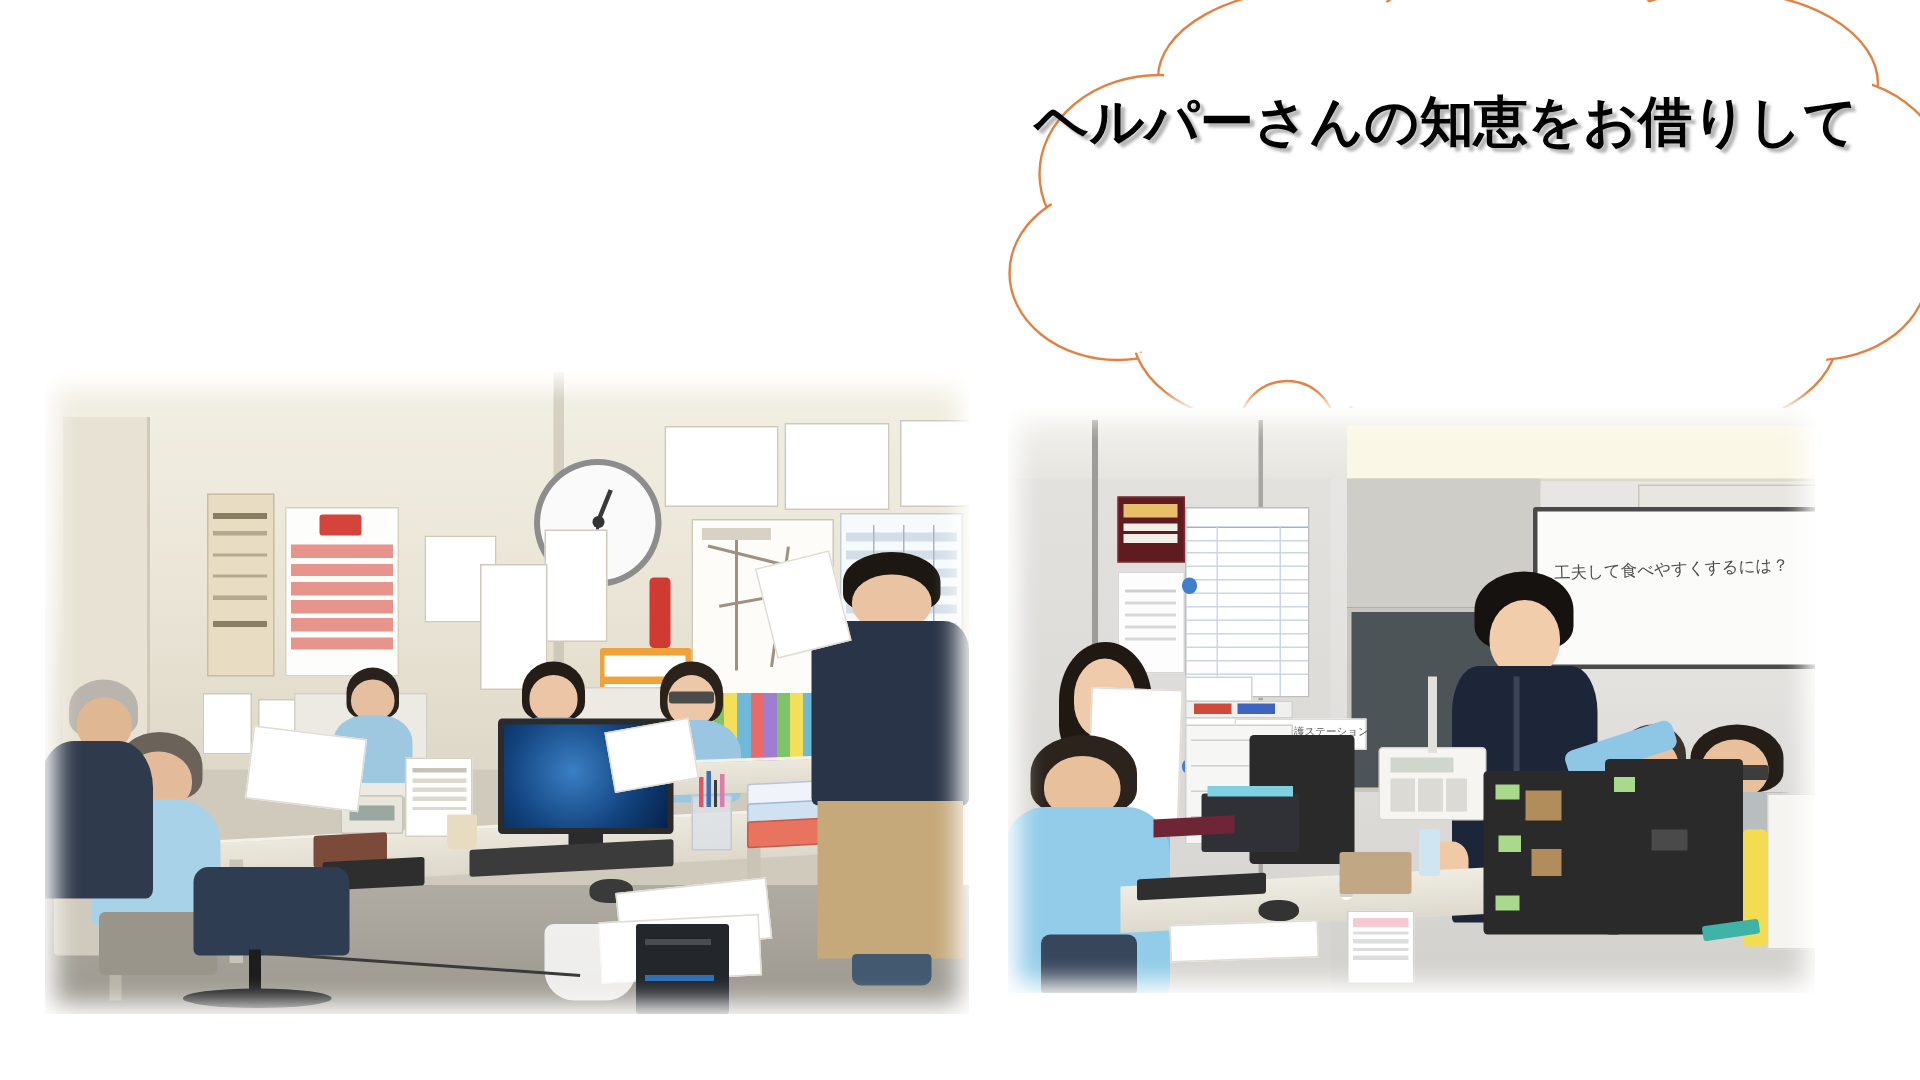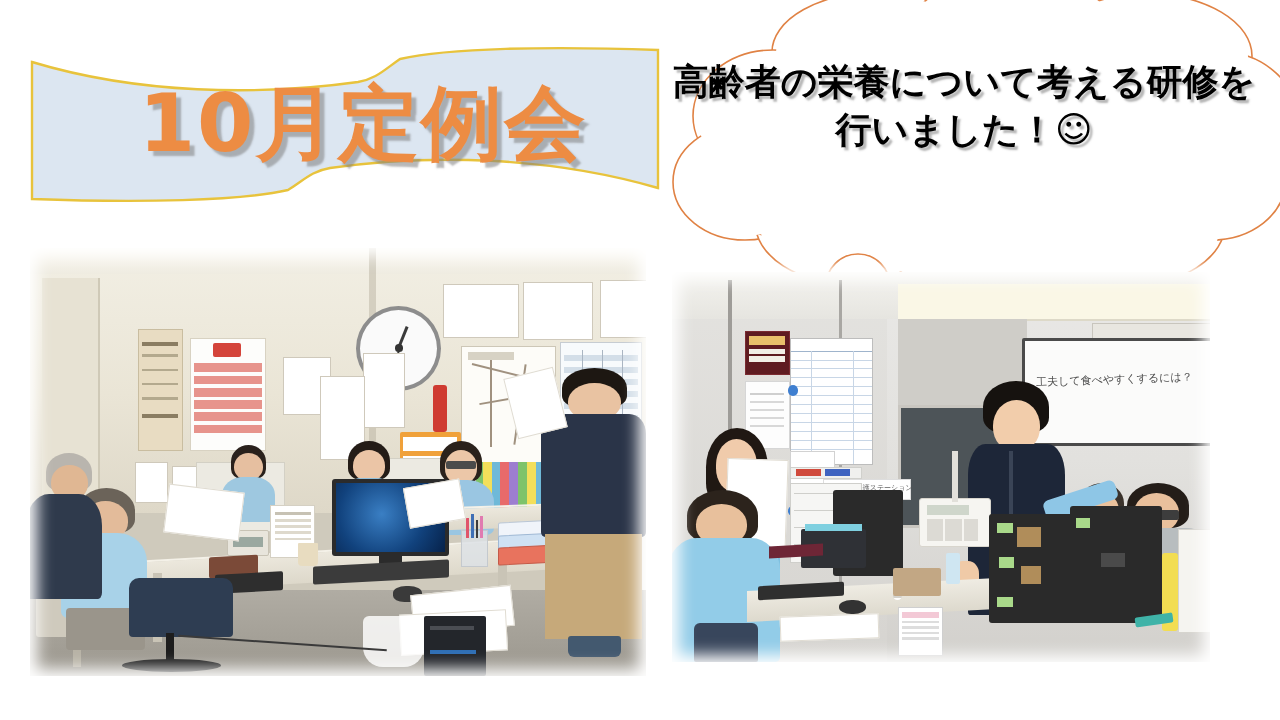--- a/index.html
+++ b/index.html
@@ -197,34 +197,20 @@
   .wall-label .t { position:absolute; left:4%; top:18%; font-size:7px; color:#555; white-space:nowrap; }
 
   .deskcal { background:#ffffff; border:1px solid #cfcfcf; }
   .printer { background:#2f3136; border-radius:2px; }
 </style>
 </head>
 <body>
 
 <div id="slide">
 
-  <div class="banner">
-    <svg viewBox="0 0 634 165" preserveAspectRatio="none" aria-hidden="true">
-      <path d="M 4 20
-               C 110 52, 230 54, 330 40
-               C 348 37, 356 28, 372 17
-               C 420 6, 520 4, 630 8
-               L 630 146
-               C 520 114, 400 112, 302 126
-               C 284 129, 276 138, 260 148
-               C 212 159, 112 161, 4 157
-               Z" fill="#DCE6F1" stroke="#E8C33C" stroke-width="2.4"></path>
-    </svg>
-    <div class="banner-text">10月定例会</div>
-  </div>
 
   <div class="cloud">
     <svg viewBox="0 0 640 330" preserveAspectRatio="none" aria-hidden="true">
       <g fill="#FFFFFF" stroke="#E08244" stroke-width="1.6" stroke-linejoin="round">
 
         <ellipse cx="225" cy="66" rx="108" ry="60"></ellipse>
         <ellipse cx="360" cy="46" rx="108" ry="56"></ellipse>
         <ellipse cx="492" cy="70" rx="105" ry="62"></ellipse>
         <ellipse cx="566" cy="138" rx="78" ry="72"></ellipse>
         <ellipse cx="118" cy="130" rx="80" ry="66"></ellipse>
@@ -250,22 +236,21 @@
         <rect x="62" y="72" width="516" height="176" rx="58"></rect>
       </g>
 
       <g fill="#FFFFFF" stroke="#E08244" stroke-width="1.6">
         <circle cx="203" cy="300" r="32"></circle>
         <circle cx="162" cy="327" r="20"></circle>
         <circle cx="139" cy="344" r="11"></circle>
       </g>
     </svg>
     <div class="cloud-text">
-      <span class="line">高齢者の栄養について考える研修を</span>
-      <span class="line">行いました！☺</span>
+      <span class="line">ヘルパーさんの知恵をお借りして</span>
     </div>
   </div>
 
   <div class="photo" id="photo-left">
     <div class="inner">
       <div class="px lp-wall"></div>
       <div class="px lp-ceiling"></div>
       <div class="px lp-doorframe"></div>
       <div class="px lp-corner"></div>
       <div class="px lp-floor"></div>

